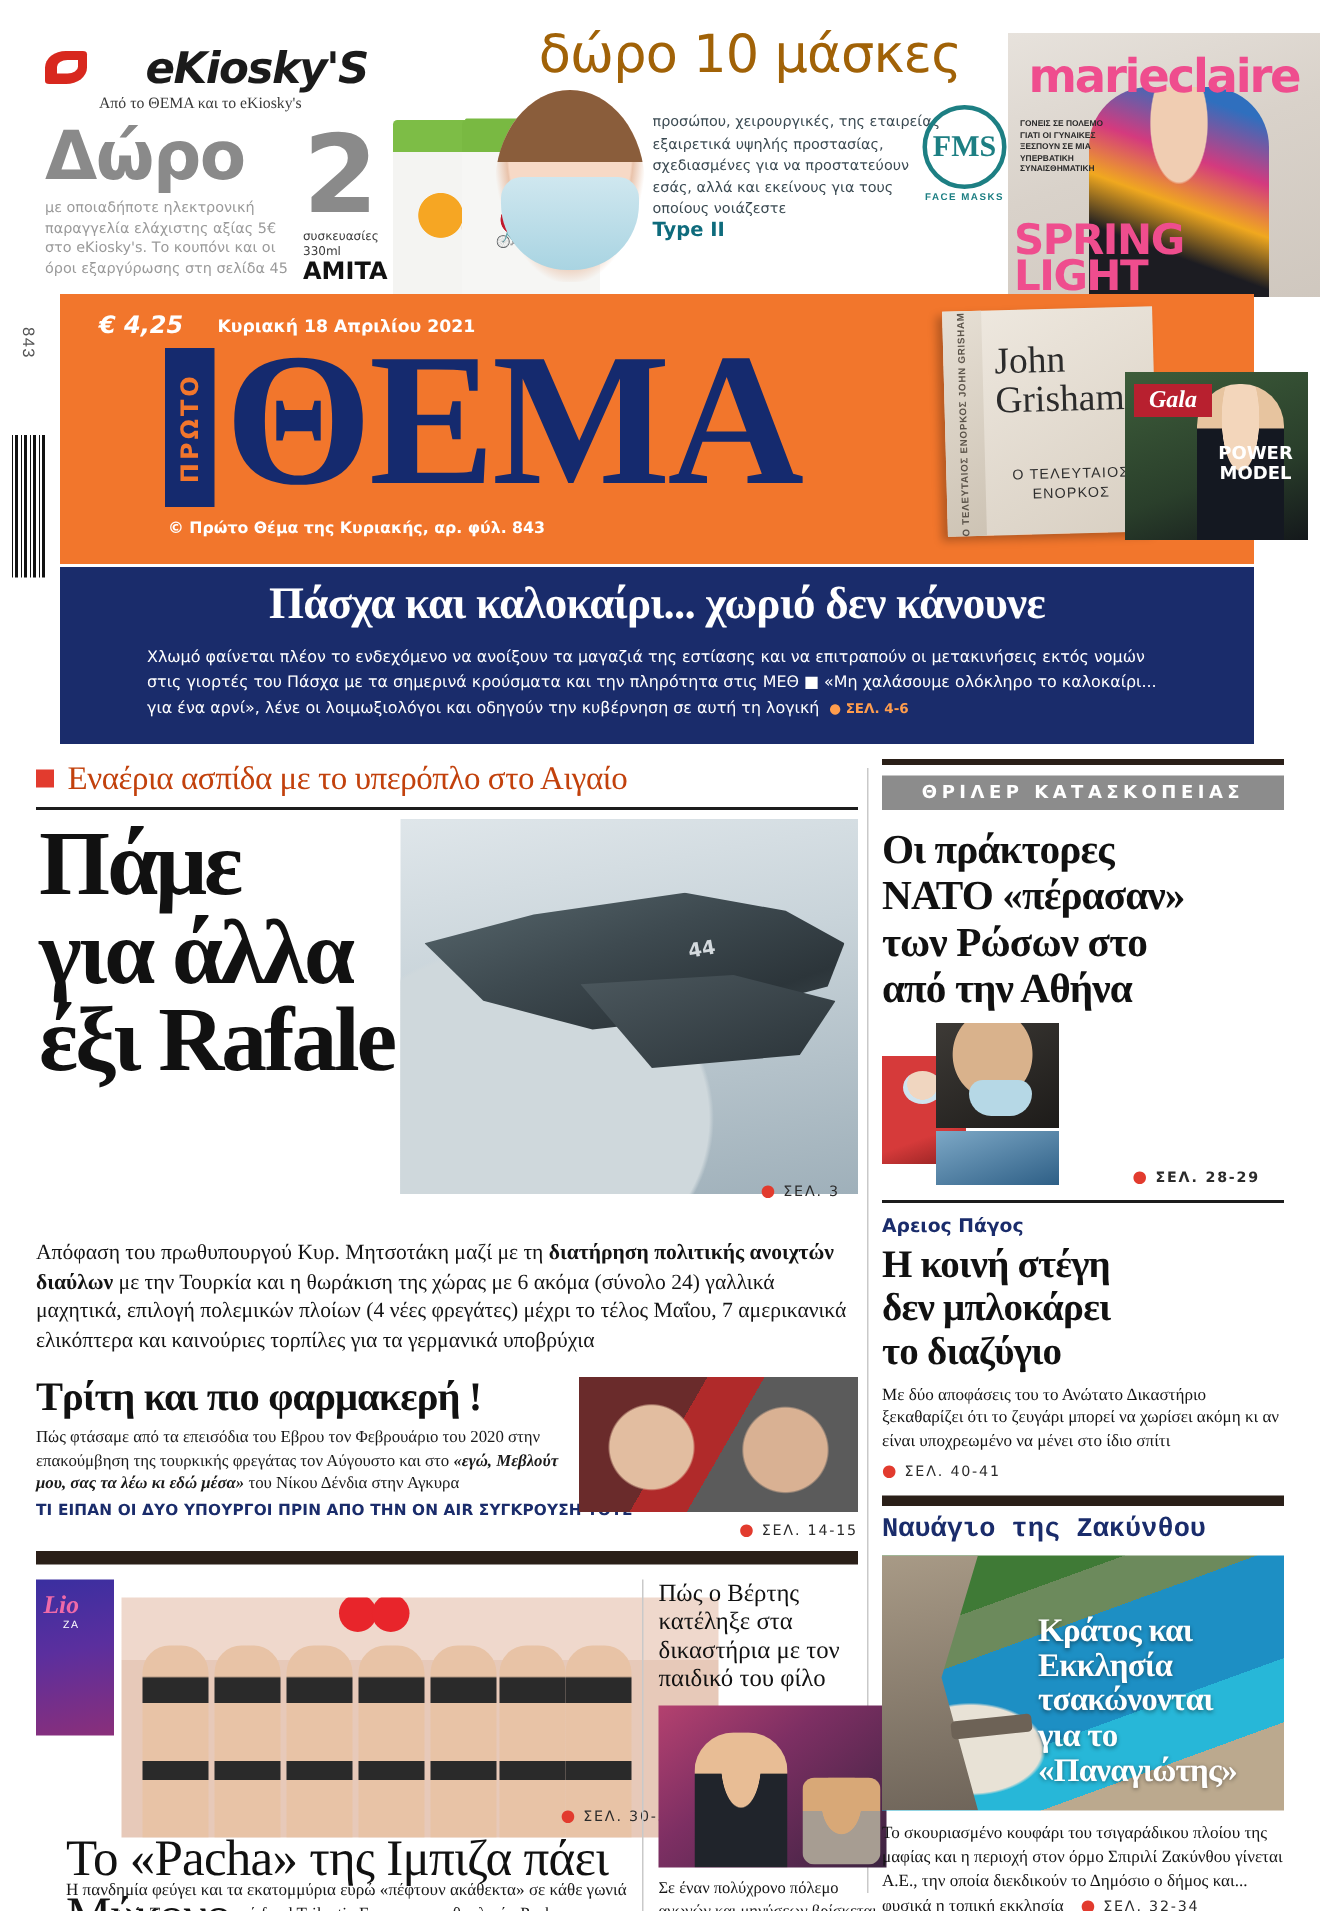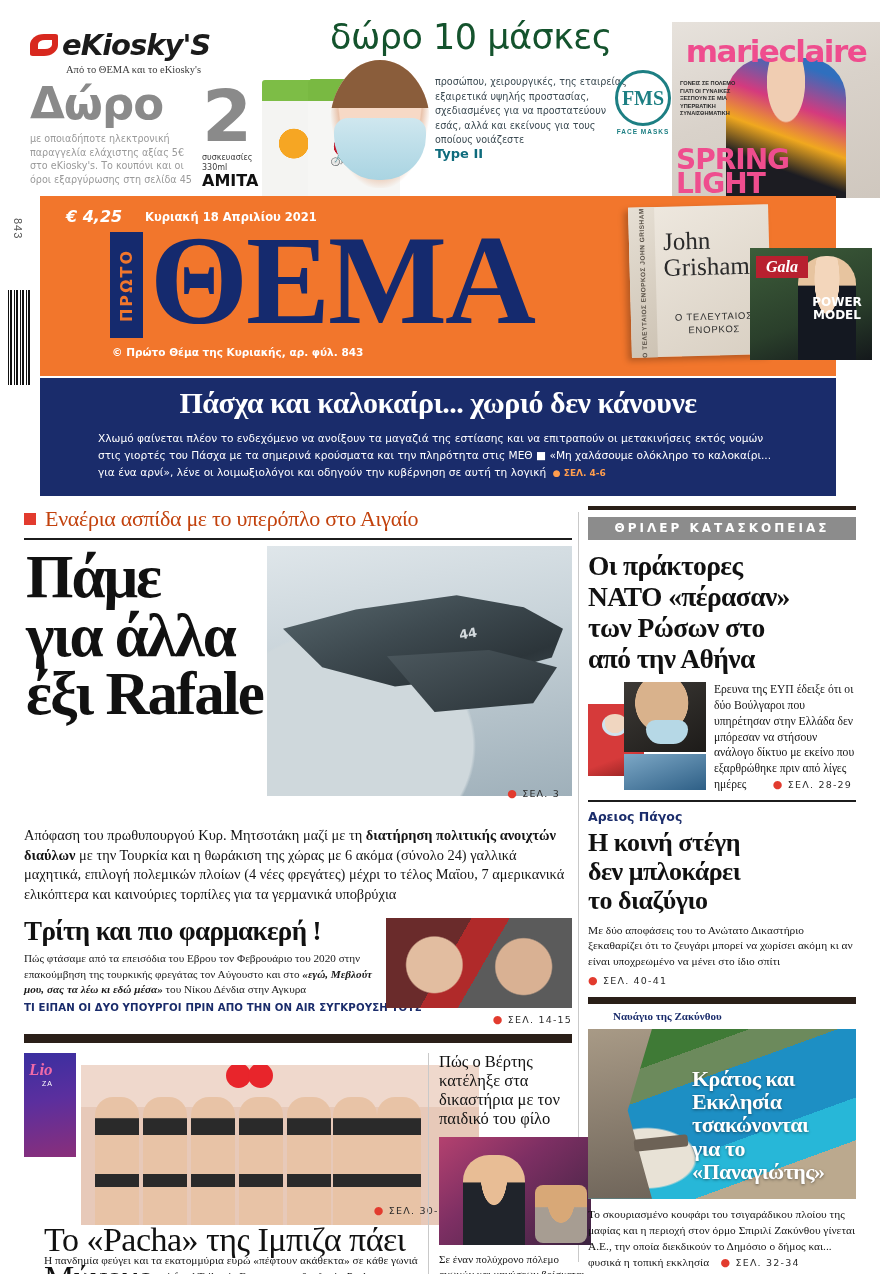--- a/index.html
+++ b/index.html
@@ -33,21 +33,21 @@
     border-radius: 50% 10% 50% 10%;
     position: relative;
   }
   .ek-swoosh::after{
     content:""; position:absolute; left:8px; top:6px;
     width:14px;height:9px;background:#fff;border-radius:50% 0 50% 0;
   }
   .ek-word {
     font-family: "DejaVu Sans", sans-serif;
     font-weight: 800; font-style: italic;
-    font-size: 29px; letter-spacing: -1px; color: #1b1b1b;
+    font-size: 29px; letter-spacing: -1px; color: #1b1b1b; margin-left: 35px;
   }
   .ek-sub {
     font-size: 10.5px; color: #3a3a3a; margin-top: 2px; margin-left: 36px;
     font-family: "Liberation Serif", serif;
   }
   .ek-doro {
     font-family: "DejaVu Sans", sans-serif;
     font-weight: 800; font-size: 45px; color: #8a8a8a;
     letter-spacing: -1px; line-height: 1; margin-top: 6px;
   }
@@ -96,22 +96,22 @@
   .bike-icon {
     position:absolute; left:300px; top:118px; width:30px;height:20px;
     font-size:19px; color:#2b2b2b; line-height:1;
   }
 
   .mask-ad {
     position:absolute; left:330px; top:20px; width:340px; height:170px;
   }
   .mask-title {
     font-family:"DejaVu Sans",sans-serif; font-weight:400;
-    font-size: 35px; color:#14532d; letter-spacing:-0.5px;
-    line-height:1;
+    font-size: 35px; color:#a16207; letter-spacing:-0.5px;
+    text-align:center; line-height:1;
   }
   .mask-face {
     position:absolute; left:0px; top:40px; width:100px; height:128px;
     background: radial-gradient(ellipse at 50% 30%, #f7d9c6 0 58%, #e9c3ab 60%, transparent 72%);
     border-radius: 50% 50% 45% 45%;
     overflow:hidden;
   }
   .mask-face::after{
     content:""; position:absolute; left:4px; top:58px; width:92px;height:62px;
     background: linear-gradient(180deg,#cfe7ef,#a9d4e2);
@@ -451,42 +451,42 @@
   }
   .r-ph2::after{content:"";position:absolute;left:22px;top:38px;width:42px;height:24px;background:#b6d8e6;border-radius:10px 10px 16px 16px;}
   .r-ph3{
     position:absolute; left:36px; top:72px; width:82px; height:36px;
     background: linear-gradient(160deg,#7da8c6,#2e5f86);
   }
   .r-body1{
     position:absolute; left:126px; top:0; width:142px;
     font-family:"Liberation Serif",serif; font-size:11.6px; line-height:1.36; color:#141414;
   }
-  .r-sel1{ position:absolute; right:4px; top:96px; }
+  .r-sel1{ position:absolute; right:16px; top:96px;font-weight:bold; }
 
   .r-hr{ height:2px; background:#1c1c1c; margin-top:10px; }
   .r-kicker{
     margin-top:7px; color:#1a2c6b;
     font-family:"DejaVu Sans",sans-serif; font-weight:700; font-size:12.5px;
   }
   .r-head2{
     margin-top:4px;
     font-family:"Liberation Serif",serif; font-weight:700; font-size:26px;
     line-height:1.12; color:#111; letter-spacing:-0.5px;
   }
   .r-body2{
     margin-top:7px;
     font-family:"Liberation Serif",serif; font-size:11.4px; line-height:1.38; color:#141414;
   }
   .r-sel2{ margin-top:4px; }
 
   .r-hr2{ height:7px; background:#2a1f18; margin-top:10px; }
   .r-kicker2{
     margin-top:6px; color:#1a2c6b;
-    font-family:Liberation Serif, serif; font-weight:700; font-size:11px;margin-left:25px;
+    font-family:Liberation Mono, monospace; font-weight:700; font-size:18px;
   }
   .navagio{
     position:relative; margin-top:7px; width:268px; height:170px;
     background:
       radial-gradient(ellipse at 22% 76%, #e8e2d6 0 16%, transparent 17%),
       linear-gradient(160deg,#3f7a36 0 22%, #6c8a5c 22% 34%, #1d8fc4 34% 62%, #27b7d8 62% 78%, #bba98e 78% 100%);
     overflow:hidden;
   }
   .navagio .wreck{
     position:absolute; left:46px; top:108px; width:54px; height:12px;
@@ -685,21 +685,20 @@
       <div>Οι πράκτορες</div>
       <div>ΝΑΤΟ «πέρασαν»</div>
       <div>των Ρώσων στο</div>
       <div>από την Αθήνα</div>
     </div>
 
     <div class="r-row">
       <div class="r-ph1"></div>
       <div class="r-ph2"></div>
       <div class="r-ph3"></div>
-      <div class="r-body1">Ερευνα της ΕΥΠ έδειξε ότι οι δύο Βούλγαροι που υπηρέτησαν στην Ελλάδα δεν μπόρεσαν να στήσουν ανάλογο δίκτυο με εκείνο που εξαρθρώθηκε πριν από λίγες ημέρες</div>
       <div class="r-sel1 sel-tag">
         <span class="sel-dot">●</span>
         <span>ΣΕΛ. 28-29</span>
       </div>
     </div>
 
     <div class="r-hr"></div>
 
     <div class="r-kicker">Αρειος Πάγος</div>
     <div class="r-head2">

